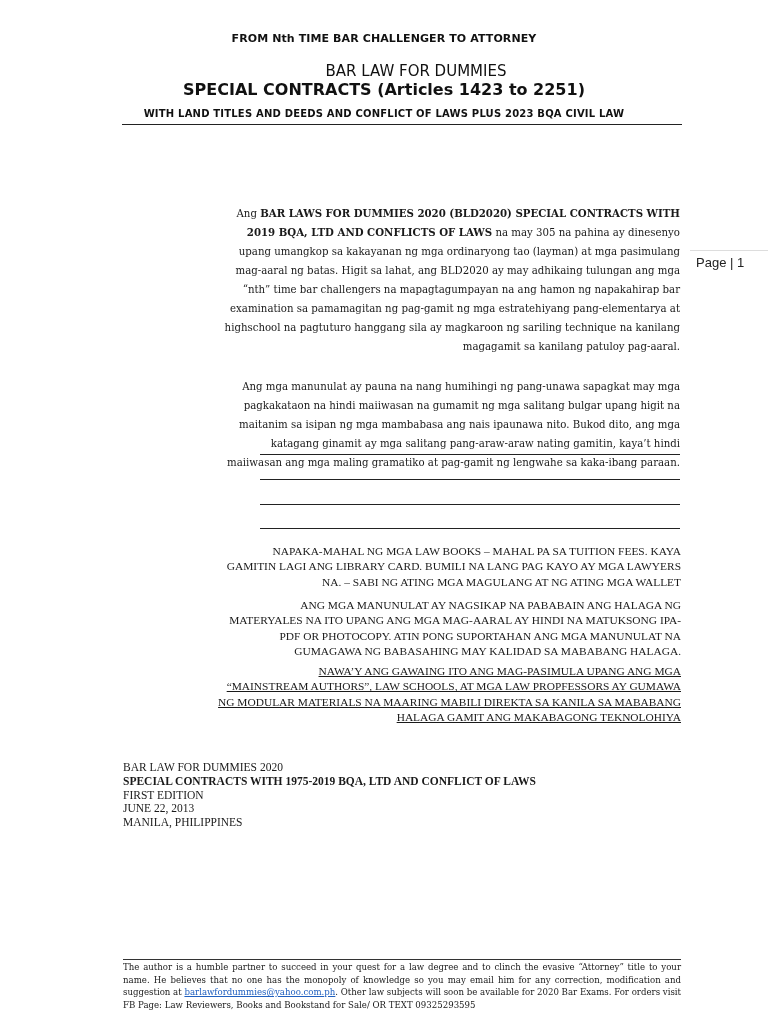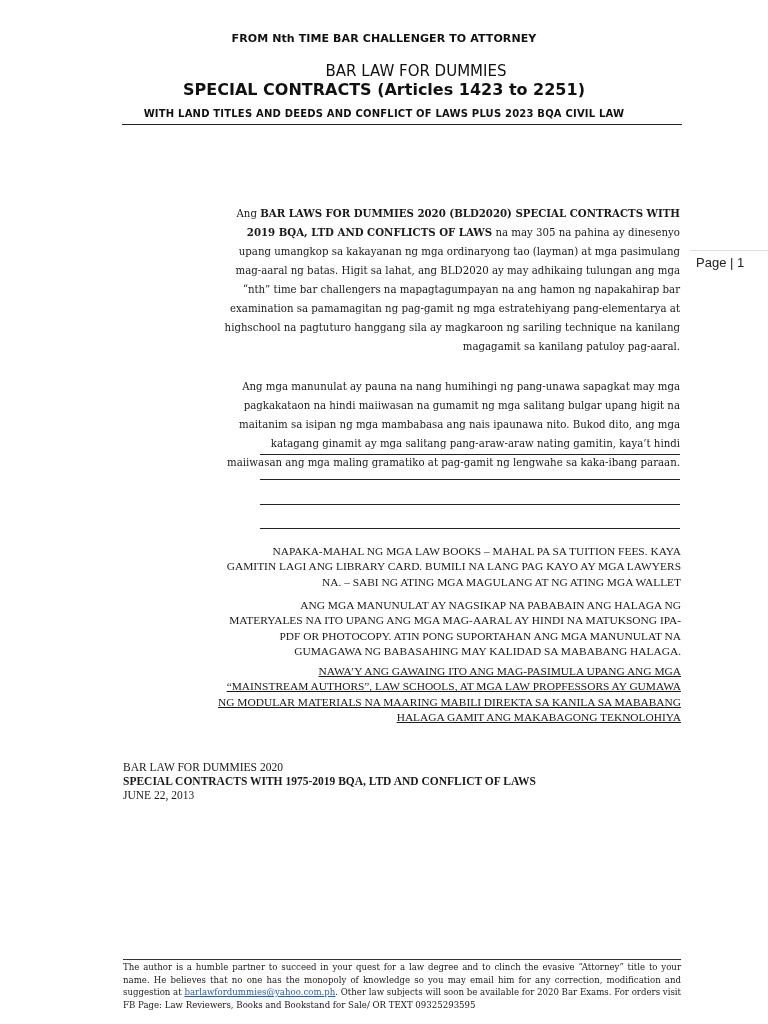--- a/index.html
+++ b/index.html
@@ -53,17 +53,19 @@
 <div class="blank-line" style="top:504px"></div>
 <div class="blank-line" style="top:528px"></div>
 
 <div class="caps c1"><span class="indent"></span><span>NAPAKA-MAHAL NG MGA LAW BOOKS – MAHAL PA SA TUITION FEES. KAYA GAMITIN LAGI ANG LIBRARY CARD. BUMILI NA LANG PAG KAYO AY MGA LAWYERS NA. – SABI NG ATING MGA MAGULANG AT NG ATING MGA WALLET</span></div>
 <div class="caps c2"><span class="indent"></span><span>ANG MGA MANUNULAT AY NAGSIKAP NA PABABAIN ANG HALAGA NG MATERYALES NA ITO UPANG ANG MGA MAG-AARAL AY HINDI NA MATUKSONG IPA-PDF OR PHOTOCOPY. ATIN PONG SUPORTAHAN ANG MGA MANUNULAT NA GUMAGAWA NG BABASAHING MAY KALIDAD SA MABABANG HALAGA.</span></div>
 <div class="caps c3"><span class="indent"></span><span>NAWA’Y ANG GAWAING ITO ANG MAG-PASIMULA UPANG ANG MGA “MAINSTREAM AUTHORS”, LAW SCHOOLS, AT MGA LAW PROPFESSORS AY GUMAWA NG MODULAR MATERIALS NA MAARING MABILI DIREKTA SA KANILA SA MABABANG HALAGA GAMIT ANG MAKABAGONG TEKNOLOHIYA</span></div>
 
 <div class="colophon">
   <div>BAR LAW FOR DUMMIES 2020</div>
   <div class="bold">SPECIAL CONTRACTS WITH 1975-2019 BQA, LTD AND CONFLICT OF LAWS</div>
+  <div>FIRST EDITION</div>
   <div>JUNE 22, 2013</div>
+  <div>MANILA, PHILIPPINES</div>
 </div>
 
 <div class="foot-rule"></div>
 <div class="footnote"><span>The author is a humble partner to succeed in your quest for a law degree and to clinch the evasive “Attorney” title to your name. He believes that no one has the monopoly of knowledge so you may email him for any correction, modification and suggestion at </span><a>barlawfordummies@yahoo.com.ph</a><span>. Other law subjects will soon be available for 2020 Bar Exams. For orders visit FB Page: Law Reviewers, Books and Bookstand for Sale/ OR TEXT 09325293595</span></div>
 
 </body></html>

